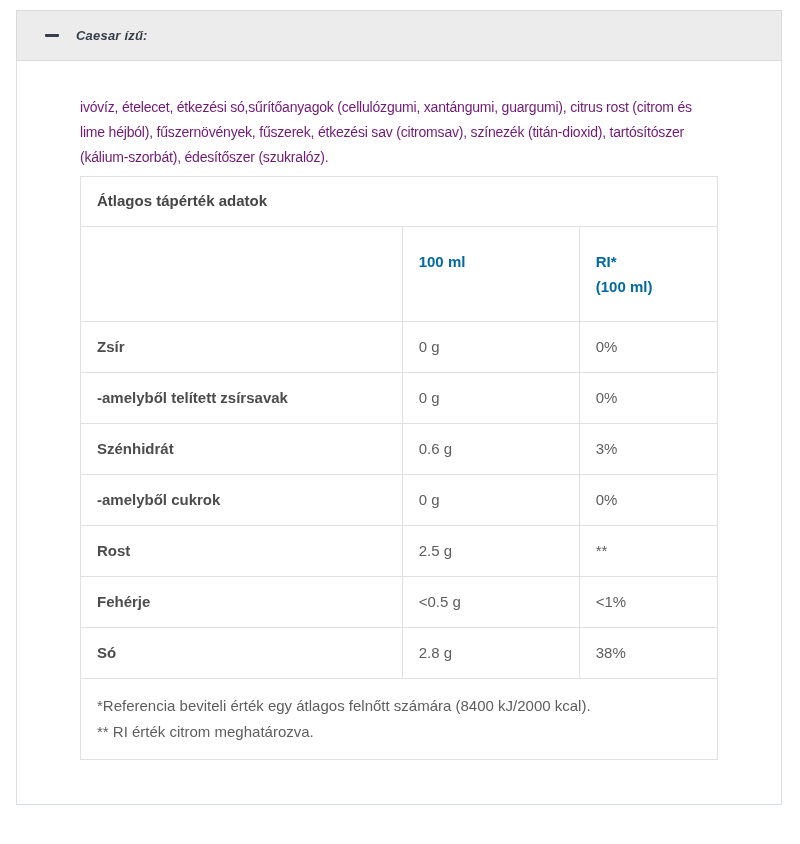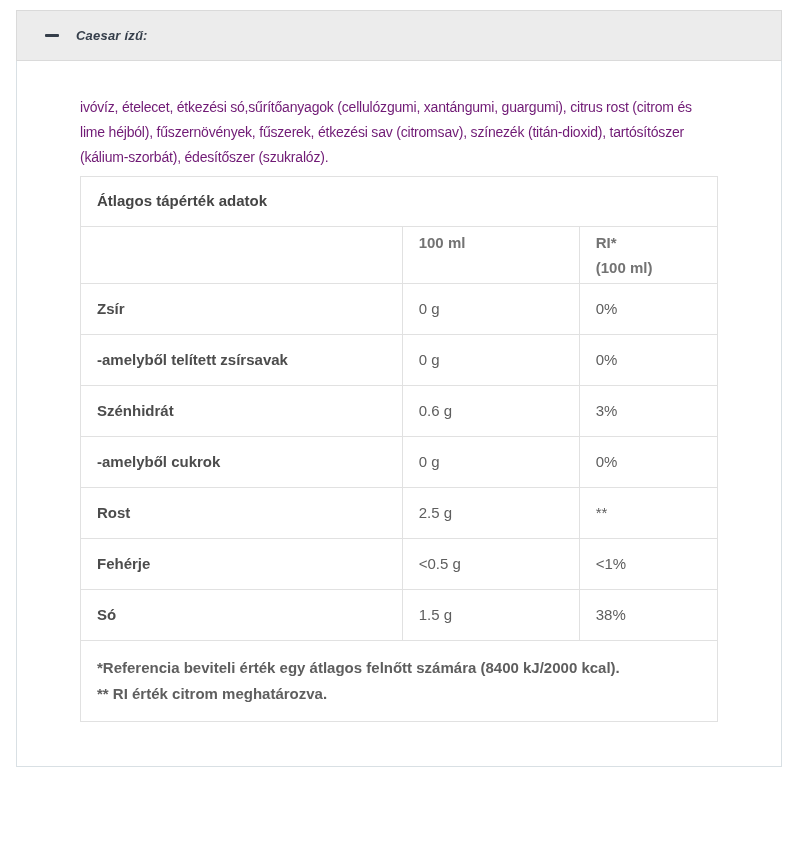--- a/index.html
+++ b/index.html
@@ -62,43 +62,43 @@
     vertical-align: top;
     font-size: 15px;
   }
   td.tbl-title {
     padding: 14px 16px 15px 16px;
     font-weight: bold;
     color: #454545;
     line-height: 20px;
   }
   td.col-head {
-    padding: 3px 16px;
+    padding: 22px 16px;
     font-weight: bold;
-    color: #737373;
+    color: #0369a1;
     line-height: 25px;
     margin-left: 48px;
   }
   td.col-head span { display: block; }
   td.lbl {
     padding: 15px 16px;
     font-weight: bold;
     color: #4c4c4c;
     line-height: 20px;
   }
   td.val {
     padding: 15px 16px;
     color: #5e5e5e;
     line-height: 20px;
   }
   td.foot {
     padding: 14px 16px;
     color: #5e5e5e;
     line-height: 26px;
-    font-weight: bold;
+    font-weight: normal;
   }
   td.foot p { margin: 0; }
 </style>
 </head>
 <body>
 
 <div class="accordion">
   <div class="acc-header">
     <span class="minus-icon"></span>
     <span class="acc-title">Caesar ízű:</span>
@@ -150,21 +150,21 @@
     <td class="val">2.5 g</td>
     <td class="val">**</td>
   </tr>
           <tr>
     <td class="lbl">Fehérje</td>
     <td class="val">&lt;0.5 g</td>
     <td class="val">&lt;1%</td>
   </tr>
           <tr>
     <td class="lbl">Só</td>
-    <td class="val">1.5 g</td>
+    <td class="val">2.8 g</td>
     <td class="val">38%</td>
   </tr>
         </tbody>
       <tbody>
         <tr>
           <td class="foot" colspan="3">
             <p>*Referencia beviteli érték egy átlagos felnőtt számára (8400 kJ/2000 kcal).</p>
             <p>** RI érték citrom meghatározva.</p>
           </td>
         </tr>

